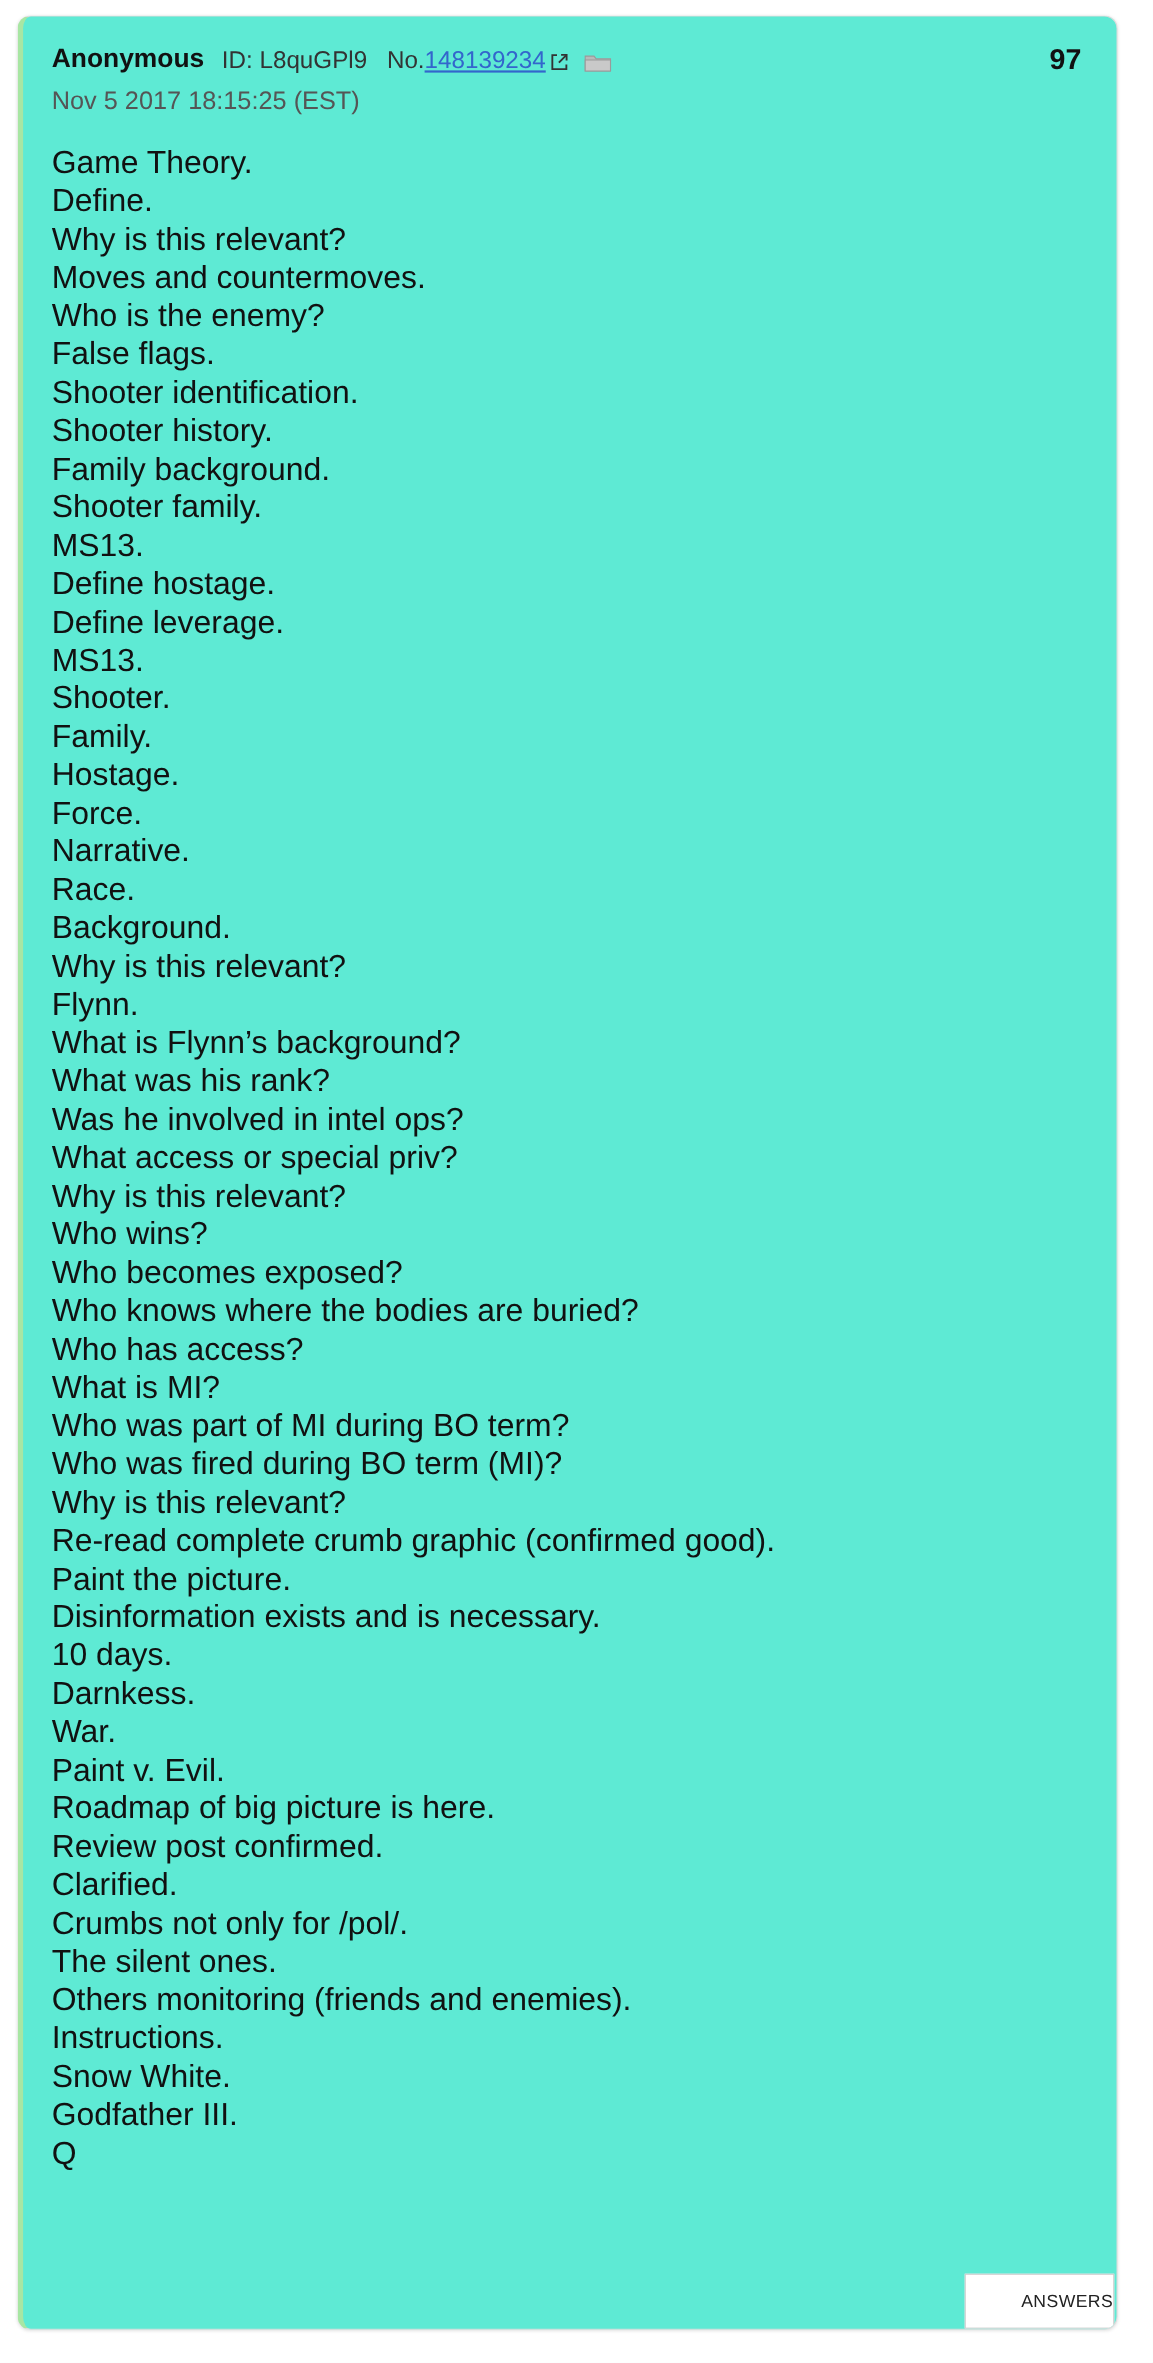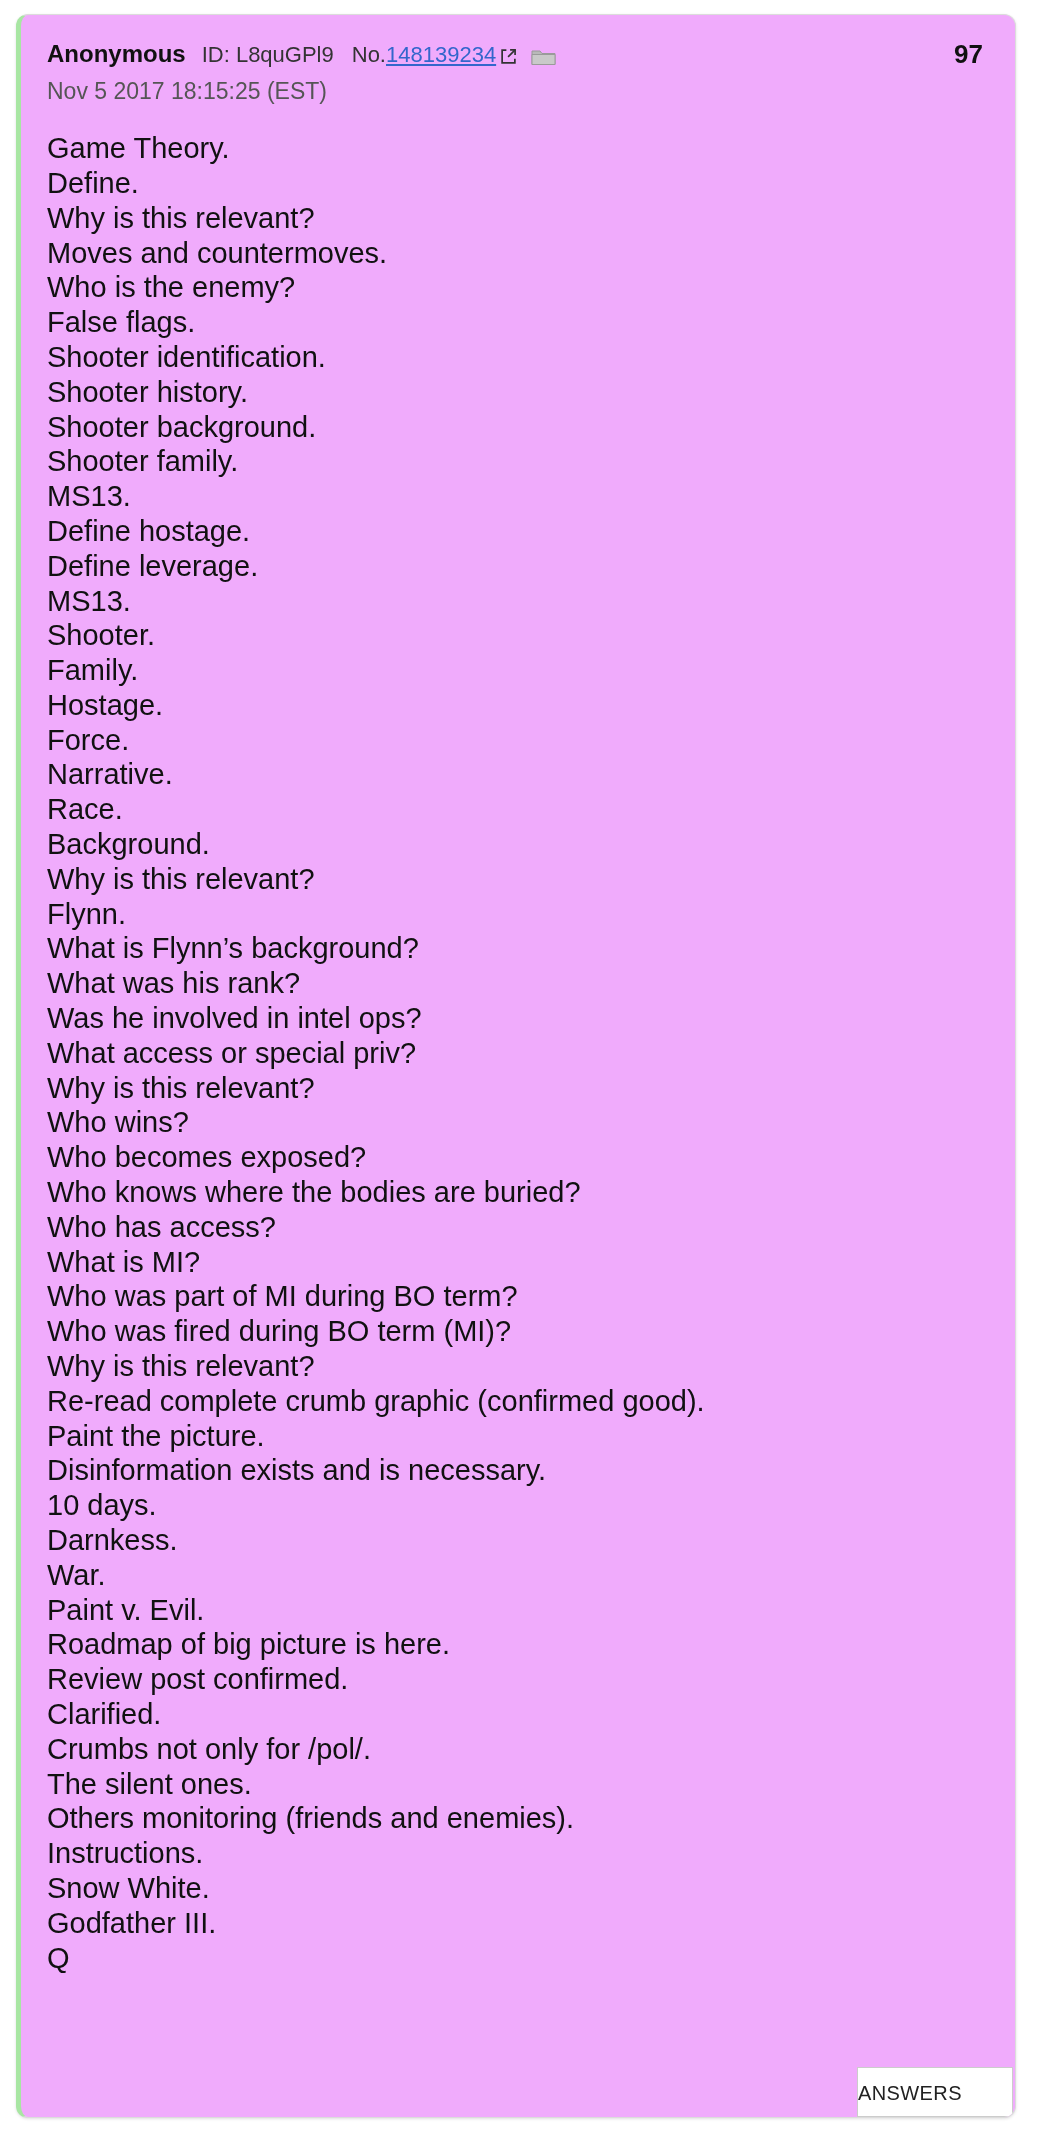--- a/index.html
+++ b/index.html
@@ -15,21 +15,21 @@
     background: #ffffff;
     overflow: hidden;
   }
   .post-card {
     position: absolute;
     left: 16px;
     top: 14px;
     width: 1000px;
     height: 2104px;
     box-sizing: border-box;
-    background: #f0abfc;
+    background: #5eead4;
     border: 1px solid #dcdcdc;
     border-left: 5px solid #a8e6a3;
     border-radius: 12px;
     box-shadow: 0 1px 3px rgba(0,0,0,0.12);
     overflow: hidden;
   }
   .post-header {
     padding: 22px 26px 0 26px;
     line-height: 1.35;
   }
@@ -100,27 +100,27 @@
     color: #111111;
   }
   .post-body .line {
     white-space: pre-wrap;
     min-height: 1px;
   }
   .answers-btn {
     position: absolute;
     right: 2px;
     bottom: 0px;
-    width: 156px;
+    width: 136px;
     height: 50px;
     line-height: 50px;
-    text-align: left;
+    text-align: right;
     background: #ffffff;
     border: 1px solid #cccccc;
-    font-size: 20px;
+    font-size: 16px;
     color: #222222;
     letter-spacing: 0.4px;
     cursor: pointer;
     box-sizing: border-box;
   }
 </style>
 </head>
 <body>
 
 <div id="page">
@@ -153,21 +153,21 @@
 
     <div class="post-body">
       <div class="line">Game Theory.</div>
       <div class="line">Define.</div>
       <div class="line">Why is this relevant?</div>
       <div class="line">Moves and countermoves.</div>
       <div class="line">Who is the enemy?</div>
       <div class="line">False flags.</div>
       <div class="line">Shooter identification.</div>
       <div class="line">Shooter history.</div>
-      <div class="line">Shooter background.</div>
+      <div class="line">Family background.</div>
       <div class="line">Shooter family.</div>
       <div class="line">MS13.</div>
       <div class="line">Define hostage.</div>
       <div class="line">Define leverage.</div>
       <div class="line">MS13.</div>
       <div class="line">Shooter.</div>
       <div class="line">Family.</div>
       <div class="line">Hostage.</div>
       <div class="line">Force.</div>
       <div class="line">Narrative.</div>

